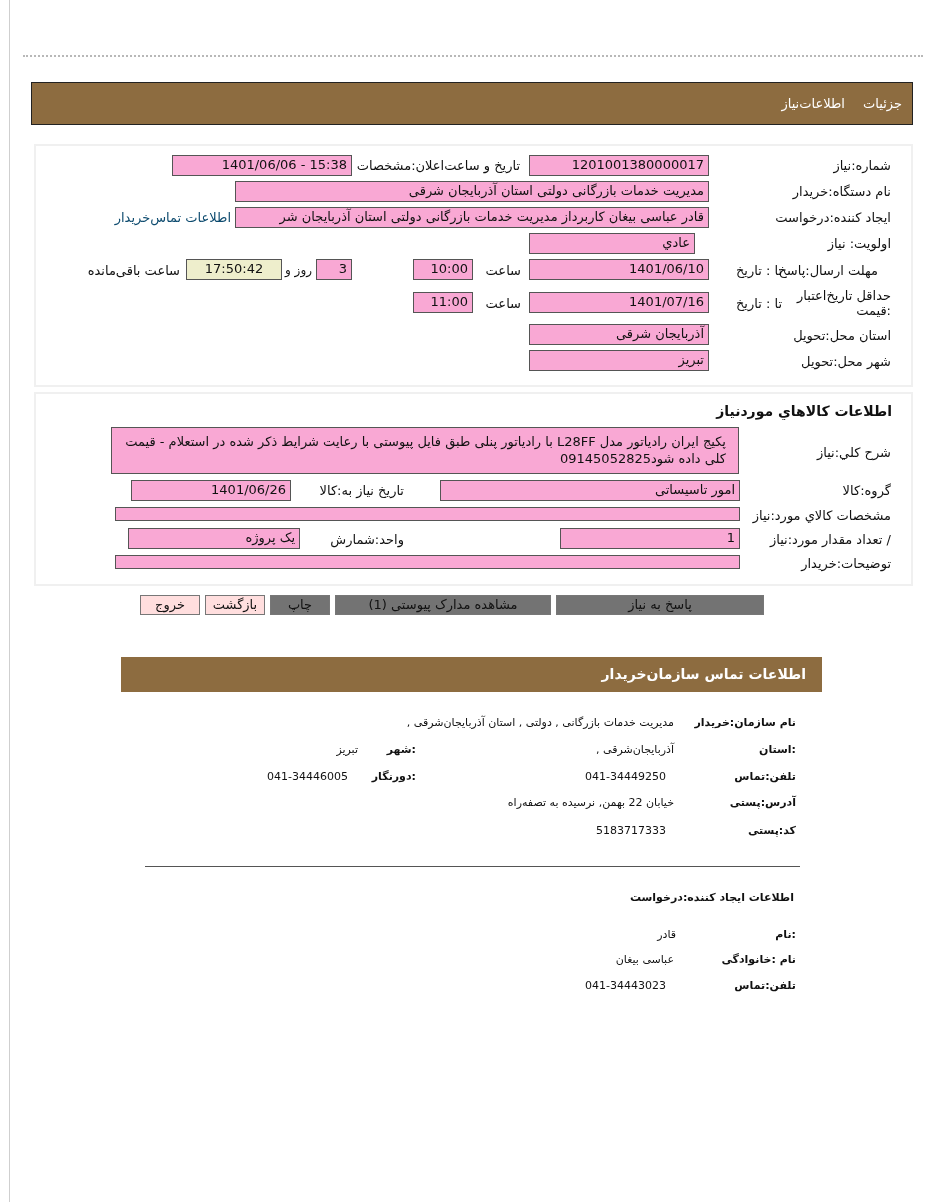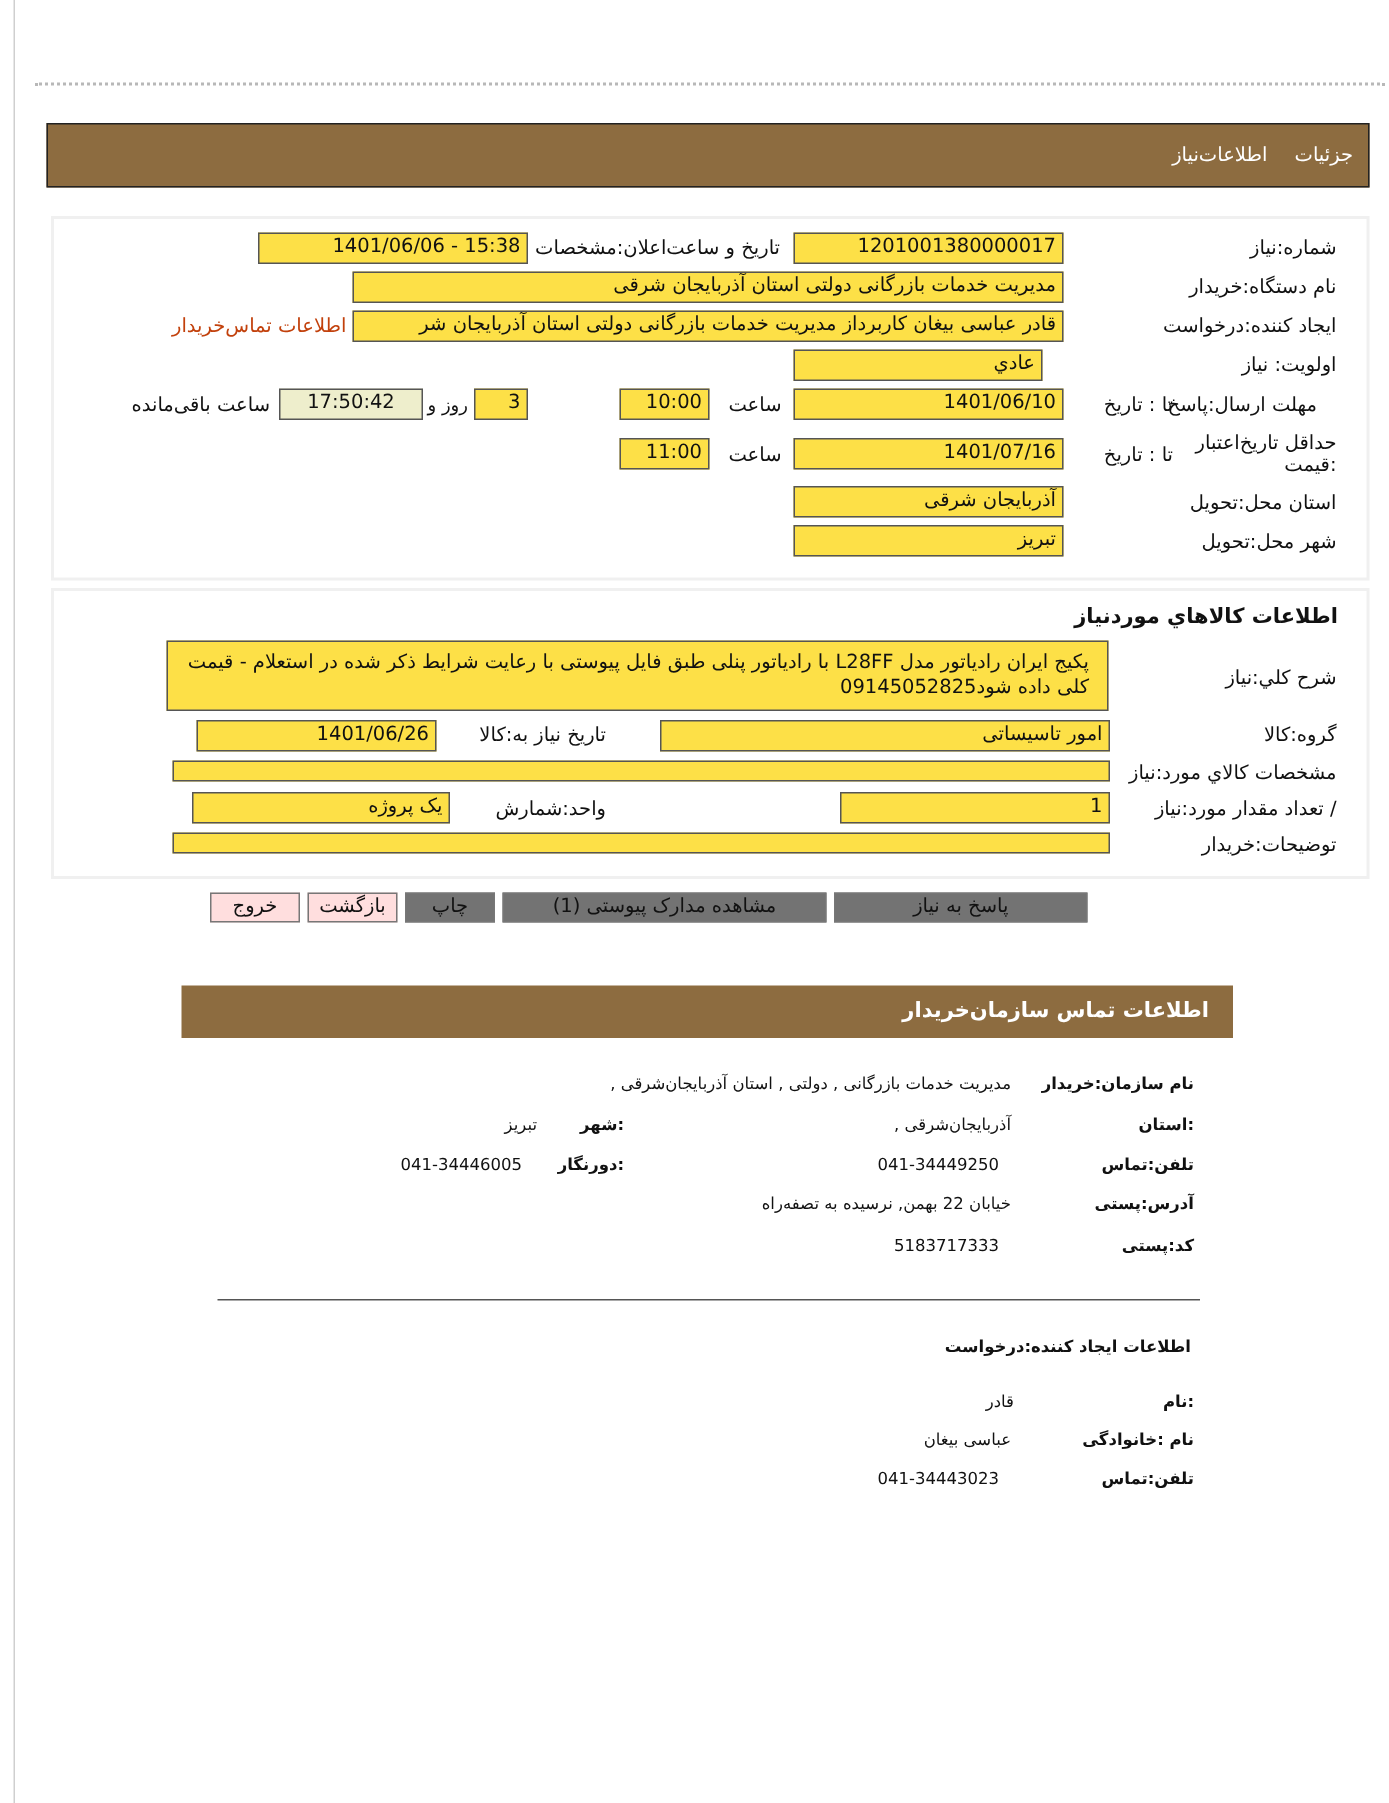--- a/index.html
+++ b/index.html
@@ -7,26 +7,26 @@
          font-family:"DejaVu Sans", sans-serif; font-size:13px; color:#111; }
   .leftrule { position:absolute; left:9px; top:0; width:1px; height:1202px; background:#cfcfcf; }
   .dotline { position:absolute; left:23px; top:55px; width:900px; height:0;
              border-top:2px dotted #b8b8b8; }
   .hdr { position:absolute; left:31px; top:82px; width:880px; height:41px;
          background:#8d6c40; border:1px solid #222; }
   .hdr-tabs { position:absolute; right:10px; top:13px; direction:rtl; color:#fff; font-size:13px; }
   .hdr-tabs span { margin-left:14px; }
   .panel { position:absolute; background:#fff; border:2px solid #f0f0f0; }
   .lbl { position:absolute; direction:rtl; text-align:right; white-space:nowrap; font-size:13px; }
-  .box { position:absolute; border:1px solid #555; background:#fde047; direction:rtl;
+  .box { position:absolute; border:1px solid #555; background:#f9a8d4; direction:rtl;
          text-align:right; padding:0 4px; box-sizing:border-box; font-size:13px;
          white-space:nowrap; overflow:hidden; line-height:18px; height:21px; }
   .box.ltr { direction:ltr; text-align:right; }
   .box.cd { background:#eeeecc; text-align:center; direction:ltr; }
-  .link { color:#c2410c; cursor:pointer; }
+  .link { color:#0c4a6e; cursor:pointer; }
   .btn { position:absolute; height:20px; border:1px solid #777; box-sizing:border-box;
          text-align:center; line-height:18px; font-size:13px; direction:rtl; cursor:pointer; }
   .btn.green { background:#737373; }
   .btn.pink { background:#ffdede; }
   .sec-title { position:absolute; direction:rtl; font-weight:bold; font-size:14px; }
   .hdr2 { position:absolute; left:121px; top:657px; width:701px; height:35px; background:#8d6c40; }
   .hdr2 span { position:absolute; right:16px; top:9px; color:#fff; font-weight:bold; font-size:14px; direction:rtl; }
   .c-lbl { position:absolute; direction:rtl; font-weight:bold; font-size:11px; white-space:nowrap; }
   .c-val { position:absolute; direction:rtl; font-size:11px; white-space:nowrap; }
   .c-val.ltr { direction:ltr; }
@@ -99,21 +99,21 @@
 <div class="box" style="left:115px;top:507px;width:625px;height:14px;"></div>
 
 <span class="lbl" style="right:35px;top:532px;">/ تعداد مقدار مورد:نیاز</span>
 <div class="box ltr" style="left:560px;top:528px;width:180px;">1</div>
 <span class="lbl" style="right:522px;top:532px;">واحد:شمارش</span>
 <div class="box" style="left:128px;top:528px;width:172px;">یک پروژه</div>
 
 <span class="lbl" style="right:35px;top:556px;">توضیحات:خریدار</span>
 <div class="box" style="left:115px;top:555px;width:625px;height:14px;"></div>
 
-<div class="btn green" style="left:556px;top:595px;width:169px;">پاسخ به نیاز</div>
+<div class="btn green" style="left:556px;top:595px;width:208px;">پاسخ به نیاز</div>
 <div class="btn green" style="left:335px;top:595px;width:216px;">مشاهده مدارک پیوستی (1)</div>
 <div class="btn green" style="left:270px;top:595px;width:60px;">چاپ</div>
 <div class="btn pink" style="left:205px;top:595px;width:60px;">بازگشت</div>
 <div class="btn pink" style="left:140px;top:595px;width:60px;">خروج</div>
 
 <div class="hdr2">
   <span>اطلاعات  تماس سازمان‌خریدار</span>
 </div>
 
 <span class="c-lbl" style="right:130px;top:716px;">نام سازمان:خریدار</span>

